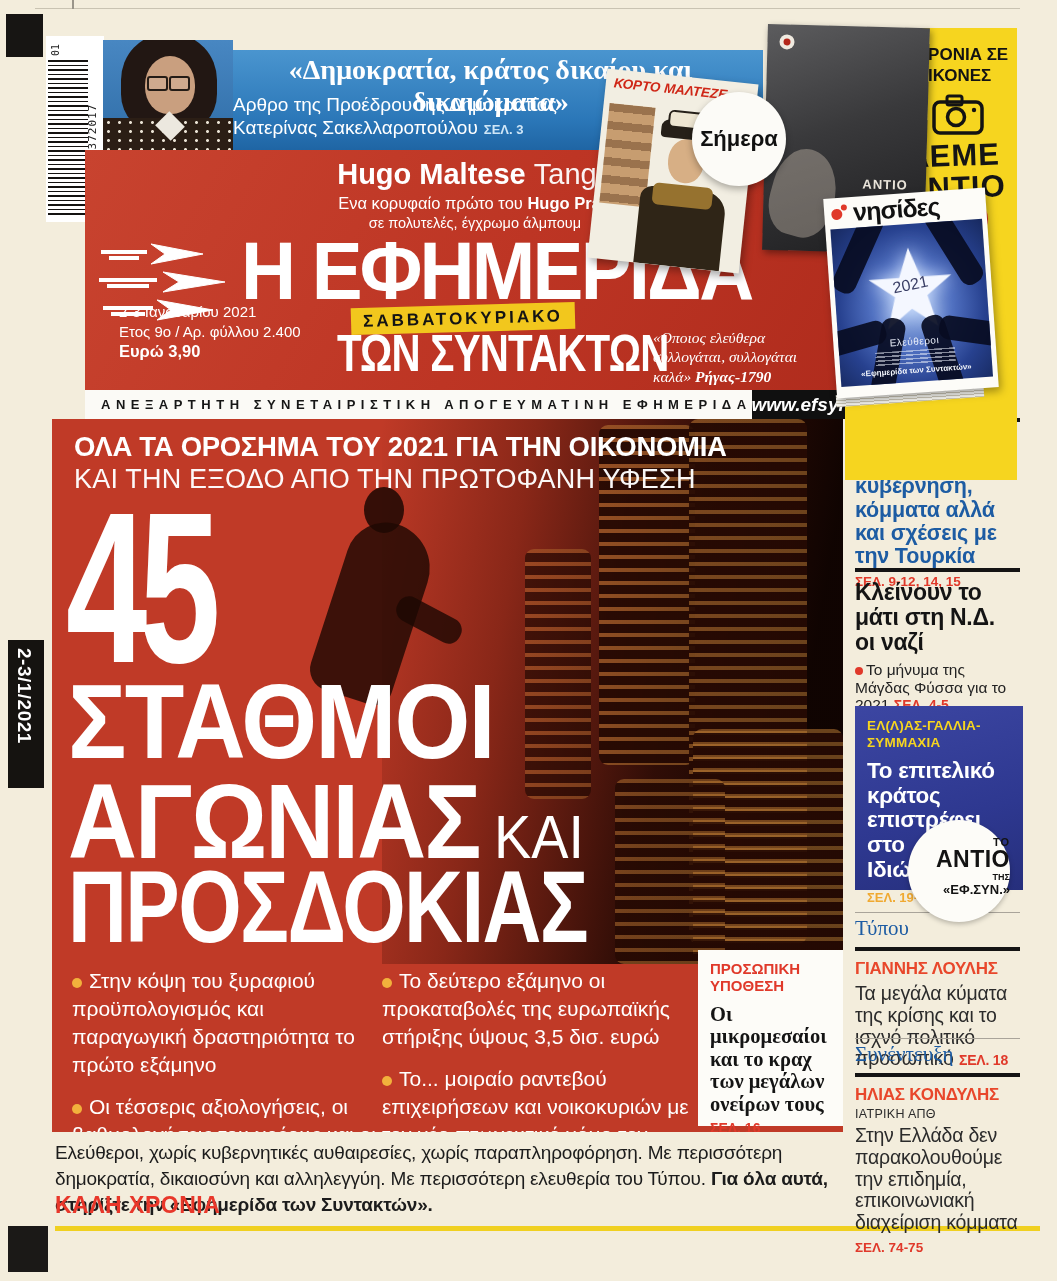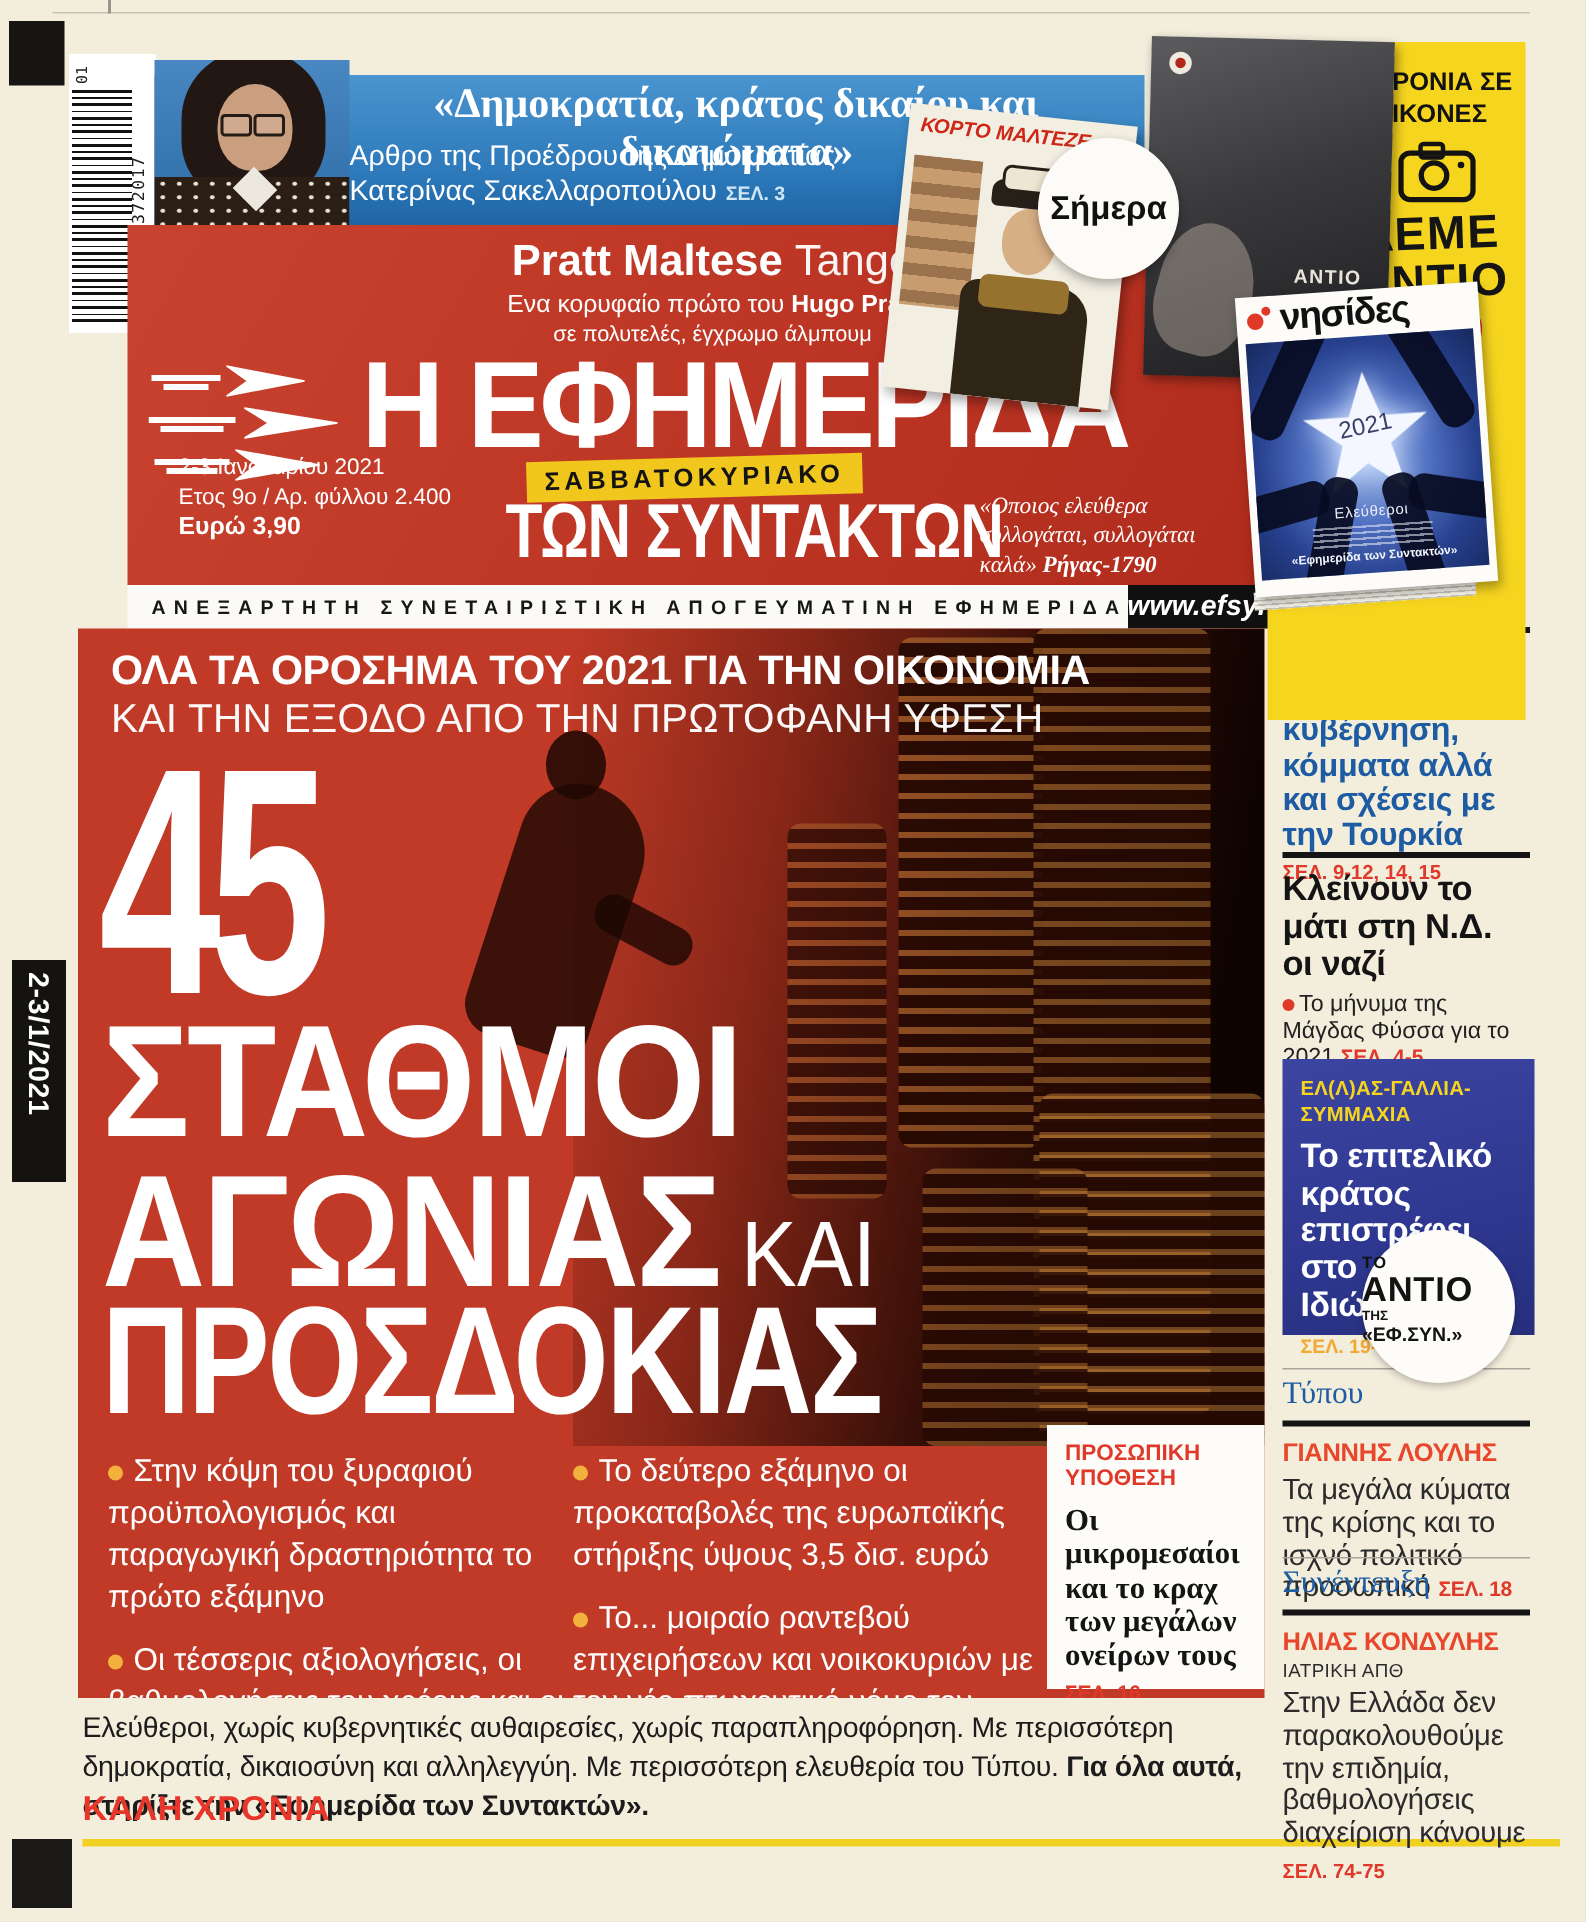--- a/index.html
+++ b/index.html
@@ -181,21 +181,21 @@
   #sb2-title{color:#141414;font-size:23px;font-weight:bold;line-height:1.08;margin-top:8px;letter-spacing:-.3px;}
   #sb2-note{color:#222;font-size:15.5px;line-height:1.1;margin-top:7px;}
   .reddot{display:inline-block;width:8px;height:8px;border-radius:50%;background:#e0392a;margin-right:3px;}
   #sb2-note .sbref2{color:#e0392a;font-weight:bold;font-size:14px;}
   #themebox{left:855px;top:706px;width:168px;height:184px;background:linear-gradient(165deg,#3c46a2 0%,#2e3890 60%,#262f7c 100%);
             box-sizing:border-box;padding:12px 12px;}
   #tb-kicker{color:#f6d51f;font-size:13.5px;font-weight:bold;line-height:1.25;letter-spacing:.2px;}
   #tb-title{color:#fff;font-size:22.5px;font-weight:bold;line-height:1.1;margin-top:7px;letter-spacing:-.3px;}
   #tb-ref{color:#f0a931;font-size:13px;font-weight:bold;margin-top:7px;}
   #badge{left:908px;top:820px;width:102px;height:102px;border-radius:50%;background:#fdfcf8;z-index:3;
-         box-shadow:0 2px 5px rgba(0,0,0,.25);text-align:left;color:#131313;}
+         box-shadow:0 2px 5px rgba(0,0,0,.25);text-align:right;color:#131313;}
   #bd1{font-size:11px;font-weight:bold;margin-top:16px;letter-spacing:1px;}
   #bd2{font-size:23px;font-weight:bold;letter-spacing:.5px;margin-top:-2px;}
   #bd3{font-size:9px;font-weight:bold;margin-top:-1px;}
   #bd4{font-size:13px;font-weight:bold;margin-top:0;}
   #sb4{top:912px;} #sb5{top:1038px;}
   .section-head{font-family:"Liberation Serif",serif;color:#1d5ca3;font-size:21px;margin:3px 0 6px 0;}
   .author{color:#e8472b;font-size:17px;font-weight:bold;margin-top:8px;letter-spacing:-.2px;}
   .authsub{color:#2c2c2c;font-size:12.5px;margin-top:2px;letter-spacing:.3px;}
   .sbbody{color:#2b2b2b;font-size:19.5px;line-height:1.12;margin-top:4px;letter-spacing:-.2px;}
   .sbbody .inref{color:#e0392a;font-size:14px;font-weight:bold;}
@@ -227,21 +227,21 @@
     <div class="pr-hair"></div>
     <div class="pr-face"></div>
     <div class="pr-gl1"></div>
     <div class="pr-gl2"></div>
     <div class="pr-body"></div>
     <div class="pr-collar"></div>
   </div>
 
   <div class="abs" id="masthead">
     <div id="corto-promo">
-      <div id="corto-t"><span>Pratt Maltese</span> <span class="lt">Tango</span></div>
+      <div id="corto-t"><span>Hugo Maltese</span> <span class="lt">Tango</span></div>
       <div id="corto-l1"><span>Ενα κορυφαίο πρώτο του </span><b>Hugo Pratt</b></div>
       <div id="corto-l2">σε πολυτελές, έγχρωμο άλμπουμ</div>
     </div>
     <div id="pens">
       <svg width="150" height="86" viewBox="0 0 150 86">
         <g fill="#fff" stroke="#fff">
           <path d="M2 10 h46 M10 16 h30" stroke-width="4"></path>
             <polygon points="52,2 104,12 52,22 66,12"></polygon>
           <path d="M0 38 h58 M8 44 h42" stroke-width="4"></path>
             <polygon points="64,30 126,40 64,50 80,40"></polygon>
@@ -407,17 +407,17 @@
     <div class="rule"></div>
     <div class="author">ΓΙΑΝΝΗΣ ΛΟΥΛΗΣ</div>
     <div class="sbbody"><span>Τα μεγάλα κύματα της κρίσης και το ισχνό πολιτικό προσωπικό </span><span class="inref">ΣΕΛ. 18</span></div>
   </div>
   <div class="abs sb" id="sb5">
     <div class="hair"></div>
     <div class="section-head">Συνέντευξη</div>
     <div class="rule"></div>
     <div class="author">ΗΛΙΑΣ ΚΟΝΔΥΛΗΣ</div>
     <div class="authsub">ΙΑΤΡΙΚΗ ΑΠΘ</div>
-    <div class="sbbody">Στην Ελλάδα δεν παρακολουθούμε την επιδημία, βαθμολογήσεις διαχείριση κάνουμε</div>
+    <div class="sbbody">Στην Ελλάδα δεν παρακολουθούμε την επιδημία, επικοινωνιακή διαχείριση κόμματα</div>
     <div class="sbref">ΣΕΛ. 74-75</div>
   </div>
 
 </div>
 
 </body></html>

